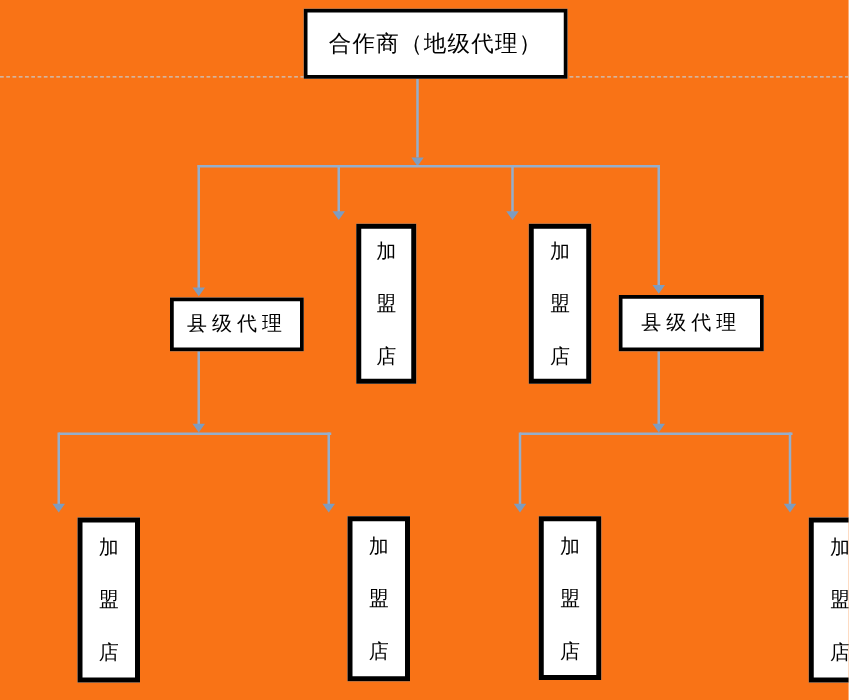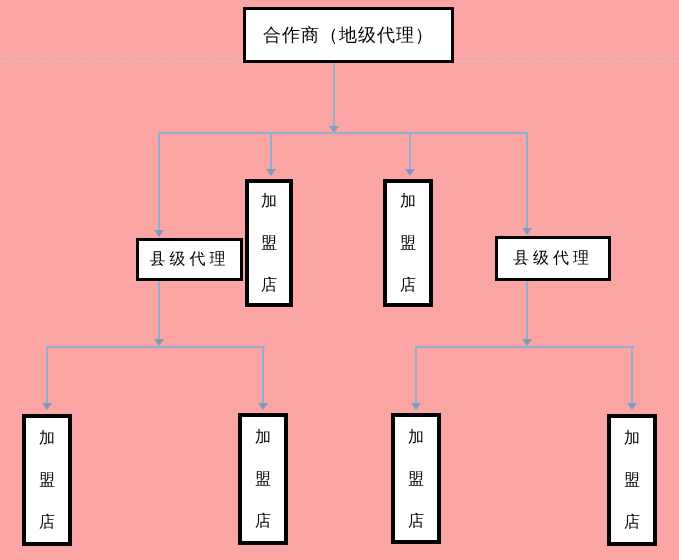--- a/index.html
+++ b/index.html
@@ -6,41 +6,41 @@
     --connector:#95aecb;
     --arrowhead:#7e9cbf;
     --box-border:#000000;
     --divider:#c9c9c9;
     --text:#000000;
   }
   html,body{margin:0;padding:0;background:#ffffff;}
   .canvas{
     position:relative;
     width:679px;height:560px;
-    background:#fca5a5;
+    background:#f97316;
     font-family:"DejaVu Serif","Liberation Serif",serif;
     color:var(--text);
     overflow:hidden;
   }
   .divider{
     position:absolute;left:0;top:61px;width:679px;height:0;
     border-top:1px dashed var(--divider);
     z-index:0;
   }
   .node{
     position:absolute;
     background:#ffffff;
     border:3px solid var(--box-border);
     box-sizing:border-box;
     display:flex;align-items:center;justify-content:center;
     z-index:2;
   }
   .node.root{font-size:18px;letter-spacing:1px;}
   .node.county{font-size:16px;letter-spacing:4px;margin-left:28px;}
-  .node.vbox{border-width:4px;}
+  .node.vbox{border-width:4px;margin-left:40px;}
   .vtext{
     width:1.05em;
     font-size:16px;
     line-height:42px;
     word-break:break-all;
     text-align:center;
     white-space:normal;
   }
   .hline,.vline{position:absolute;background:var(--connector);z-index:1;}
   .hline{height:2px;}

